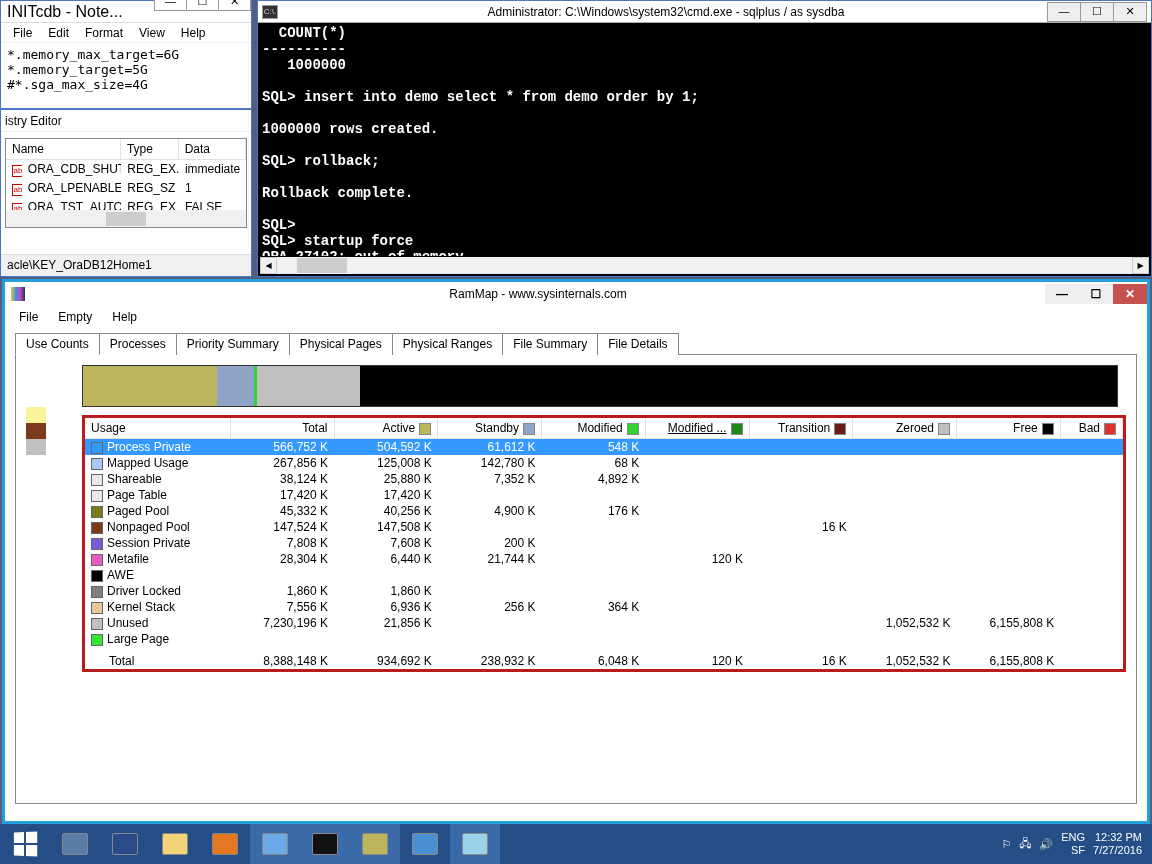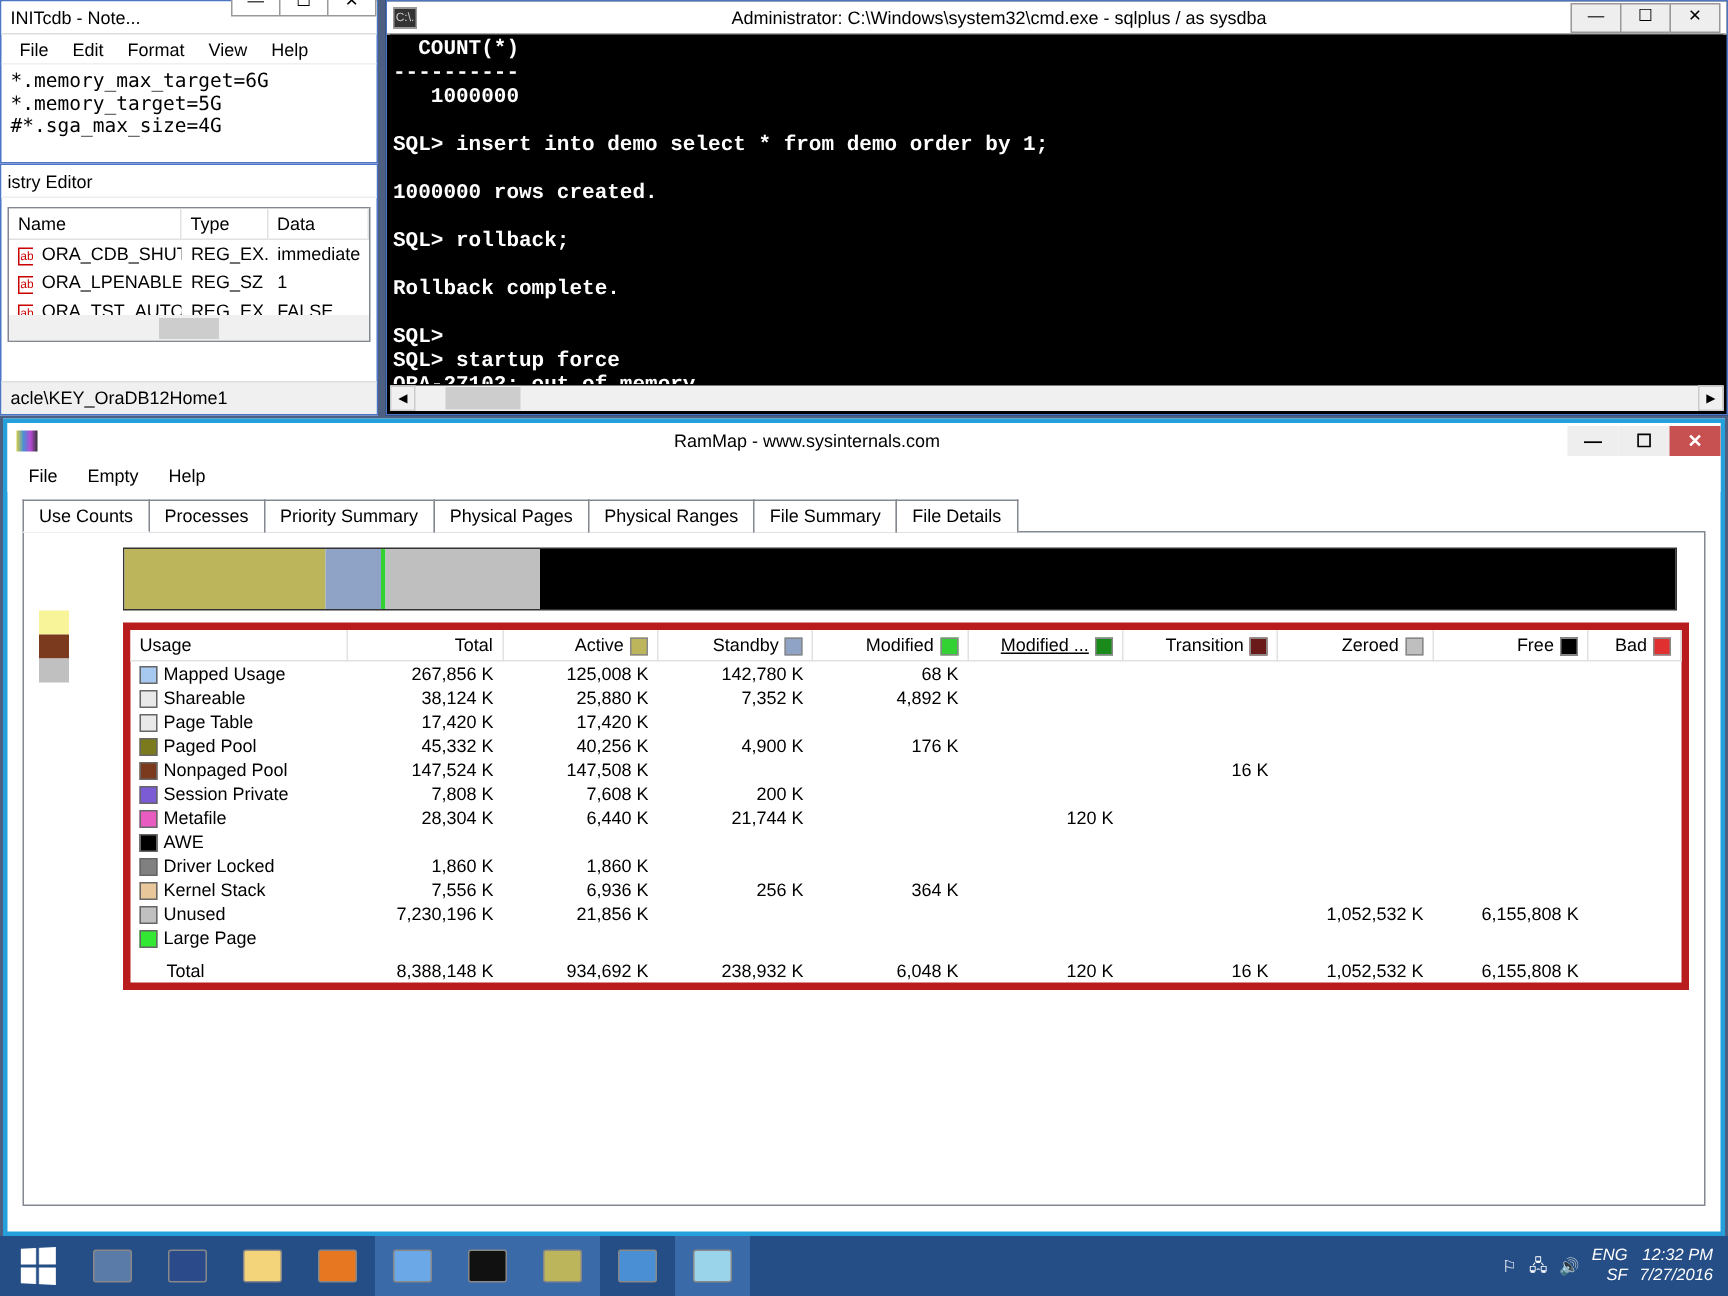--- a/index.html
+++ b/index.html
@@ -1,21 +1,21 @@
 <!DOCTYPE html>
 <html><head>
 <meta charset="utf-8">
 <style>
 * { box-sizing: border-box; margin: 0; padding: 0; font-family: "Segoe UI", Tahoma, sans-serif; }
 body { width: 1152px; height: 864px; background: #4d6082; overflow: hidden; position: relative; font-size: 12px; }
 
 
 .notepad { position: absolute; left: 0; top: 0; width: 252px; height: 109px; background: #fff; border: 1px solid #4a76c5; }
 .notepad .titlebar { height: 22px; background: #fff; border-bottom: 1px solid #ddd; display: flex; align-items: center; padding-left: 6px; }
-.notepad .title { font-size: 12px; flex: 1; }
+.notepad .title { font-size: 16px; flex: 1; }
 .notepad .win-btns { display: flex; position:absolute; right:0; top:-10px; }
 .notepad .win-btn { width: 33px; height: 20px; border: 1px solid #999; background: #fff; display: flex; align-items: center; justify-content: center; font-family: sans-serif; font-size: 11px; margin-left:-1px; }
 .notepad .menubar { height: 20px; display: flex; padding: 0 4px; gap: 0; align-items: center; border-bottom: 1px solid #f0f0f0; }
 .notepad .menu-item { padding: 2px 8px; font-size: 12px; cursor: default; }
 .notepad .content { font-family: Consolas, monospace; font-size: 13px; padding: 4px 6px; white-space: pre; overflow: hidden; }
 
 
 .regedit { position: absolute; left: 0; top: 109px; width: 252px; height: 168px; background: #fff; border: 1px solid #4a76c5; }
 .regedit .titlebar { height: 22px; display:flex; align-items:center; padding-left:4px; background:#fff; border-bottom:1px solid #eee; font-size:12px;}
 .regedit .grid { position:relative; margin:6px 4px 0 4px; border:1px solid #828790;}
@@ -51,40 +51,40 @@
 .rammap .menubar { height:22px; display:flex; align-items:center; padding:0 4px; background:#fff;}
 .rammap .menu-item { padding:2px 10px; font-size:12px;}
 .rammap .tabbar { display:flex; margin:4px 10px 0 10px; position:relative; z-index:2;}
 .rammap .tab { padding:3px 10px; font-size:12px; border:1px solid #828790; background:#fff; border-bottom:none; position:relative; top:1px; margin-right:-1px; cursor:default;}
 .rammap .tab.active { background:#fff; border-bottom:1px solid #fff; z-index:3;}
 .rammap .tabcontent { margin:0 10px 10px 10px; border:1px solid #828790; padding:10px; background:#fff; height:450px; position:relative;}
 .rammap .usage-bar { display:flex; height:42px; border:1px solid #333; margin:0 8px 8px 56px;}
 .rammap .seg { height:100%;}
 .rammap .sidebar-stack { position:absolute; left:10px; top:52px; width:20px;}
 .rammap .sidebar-stack .seg { height:16px; width:20px;}
-.rammap .data-area { margin-left:56px; border:5px solid #b91c1c;}
+.rammap .data-area { margin-left:56px; border:3px solid #b91c1c;}
 .rammap table { width:100%; border-collapse:collapse; font-size:12px;}
 .rammap th { text-align:left; font-weight:normal; padding:3px 6px; background:#fff; border-right:1px solid #e1e1e1; border-bottom:1px solid #e1e1e1; white-space:nowrap;}
 .rammap th.num { text-align:right;}
 .rammap th .sw { display:inline-block; width:12px; height:12px; vertical-align:middle; border:1px solid #888; margin-left:4px;}
 .rammap td { padding:1px 6px; white-space:nowrap;}
 .rammap td.num { text-align:right;}
 .rammap tr.sel td { background:#3399ff; color:#fff;}
 .rammap td .sw { display:inline-block; width:12px; height:12px; vertical-align:middle; border:1px solid #666; margin-right:4px;}
 
 
 .taskbar { position:absolute; left:0; bottom:0; width:100%; height:40px; background:#254d86; display:flex; align-items:center;}
 .taskbar .start { width:50px; height:40px; display:flex; align-items:center; justify-content:center;}
 .taskbar .start .winlogo { width:24px; height:24px; display:grid; grid-template-columns:1fr 1fr; grid-template-rows:1fr 1fr; gap:2px; transform:perspective(60px) rotateY(-14deg);}
 .taskbar .start .winlogo div { background:#fff;}
 .taskbar .tb-btn { width:50px; height:40px; display:flex; align-items:center; justify-content:center; position:relative;}
 .taskbar .tb-btn.active { background:#3b6aa9;}
 .taskbar .tb-icon { width:26px; height:22px; background:#eee; border:1px solid #888; border-radius:2px;}
 .taskbar .tray { margin-left:auto; display:flex; align-items:center; color:#fff; font-size:11px; padding-right:10px; gap:8px;}
-.taskbar .tray .col { text-align:right; line-height:13px;font-style:italic;}
+.taskbar .tray .col { text-align:right; line-height:13px;}
 
 .icon-glyph { font-family: sans-serif; line-height:1; }
 </style>
 </head>
 <body>
 
 <div class="notepad">
   <div class="titlebar">
     <span class="title">INITcdb - Note...</span>
     <div class="win-btns">
@@ -244,20 +244,32 @@
               <th class="num" style="width: 100px;"><span>Standby</span><span class="sw" style="background: rgb(142, 163, 198);"></span></th>
               <th class="num" style="width: 100px;"><span>Modified</span><span class="sw" style="background: rgb(50, 210, 50);"></span></th>
               <th class="num" style="width: 100px; text-decoration: underline;"><span>Modified ...</span><span class="sw" style="background: rgb(26, 138, 26);"></span></th>
               <th class="num" style="width: 100px;"><span>Transition</span><span class="sw" style="background: rgb(107, 26, 26);"></span></th>
               <th class="num" style="width: 100px;"><span>Zeroed</span><span class="sw" style="background: rgb(191, 191, 191);"></span></th>
               <th class="num" style="width: 100px;"><span>Free</span><span class="sw" style="background: rgb(0, 0, 0);"></span></th>
               <th class="num" style="width: 60px;"><span>Bad</span><span class="sw" style="background: rgb(224, 48, 48);"></span></th>
             </tr>
           </thead>
         <tbody id="rm-tb">
+            <tr class="sel">
+              <td><span class="sw" style="background: rgb(51, 153, 255);"></span><span>Process Private</span></td>
+              <td class="num">566,752 K</td>
+              <td class="num">504,592 K</td>
+              <td class="num">61,612 K</td>
+              <td class="num">548 K</td>
+              <td class="num"></td>
+              <td class="num"></td>
+              <td class="num"></td>
+              <td class="num"></td>
+              <td class="num"></td>
+            </tr>
             <tr>
               <td><span class="sw" style="background: rgb(167, 201, 239);"></span><span>Mapped Usage</span></td>
               <td class="num">267,856 K</td>
               <td class="num">125,008 K</td>
               <td class="num">142,780 K</td>
               <td class="num">68 K</td>
               <td class="num"></td>
               <td class="num"></td>
               <td class="num"></td>
               <td class="num"></td>

